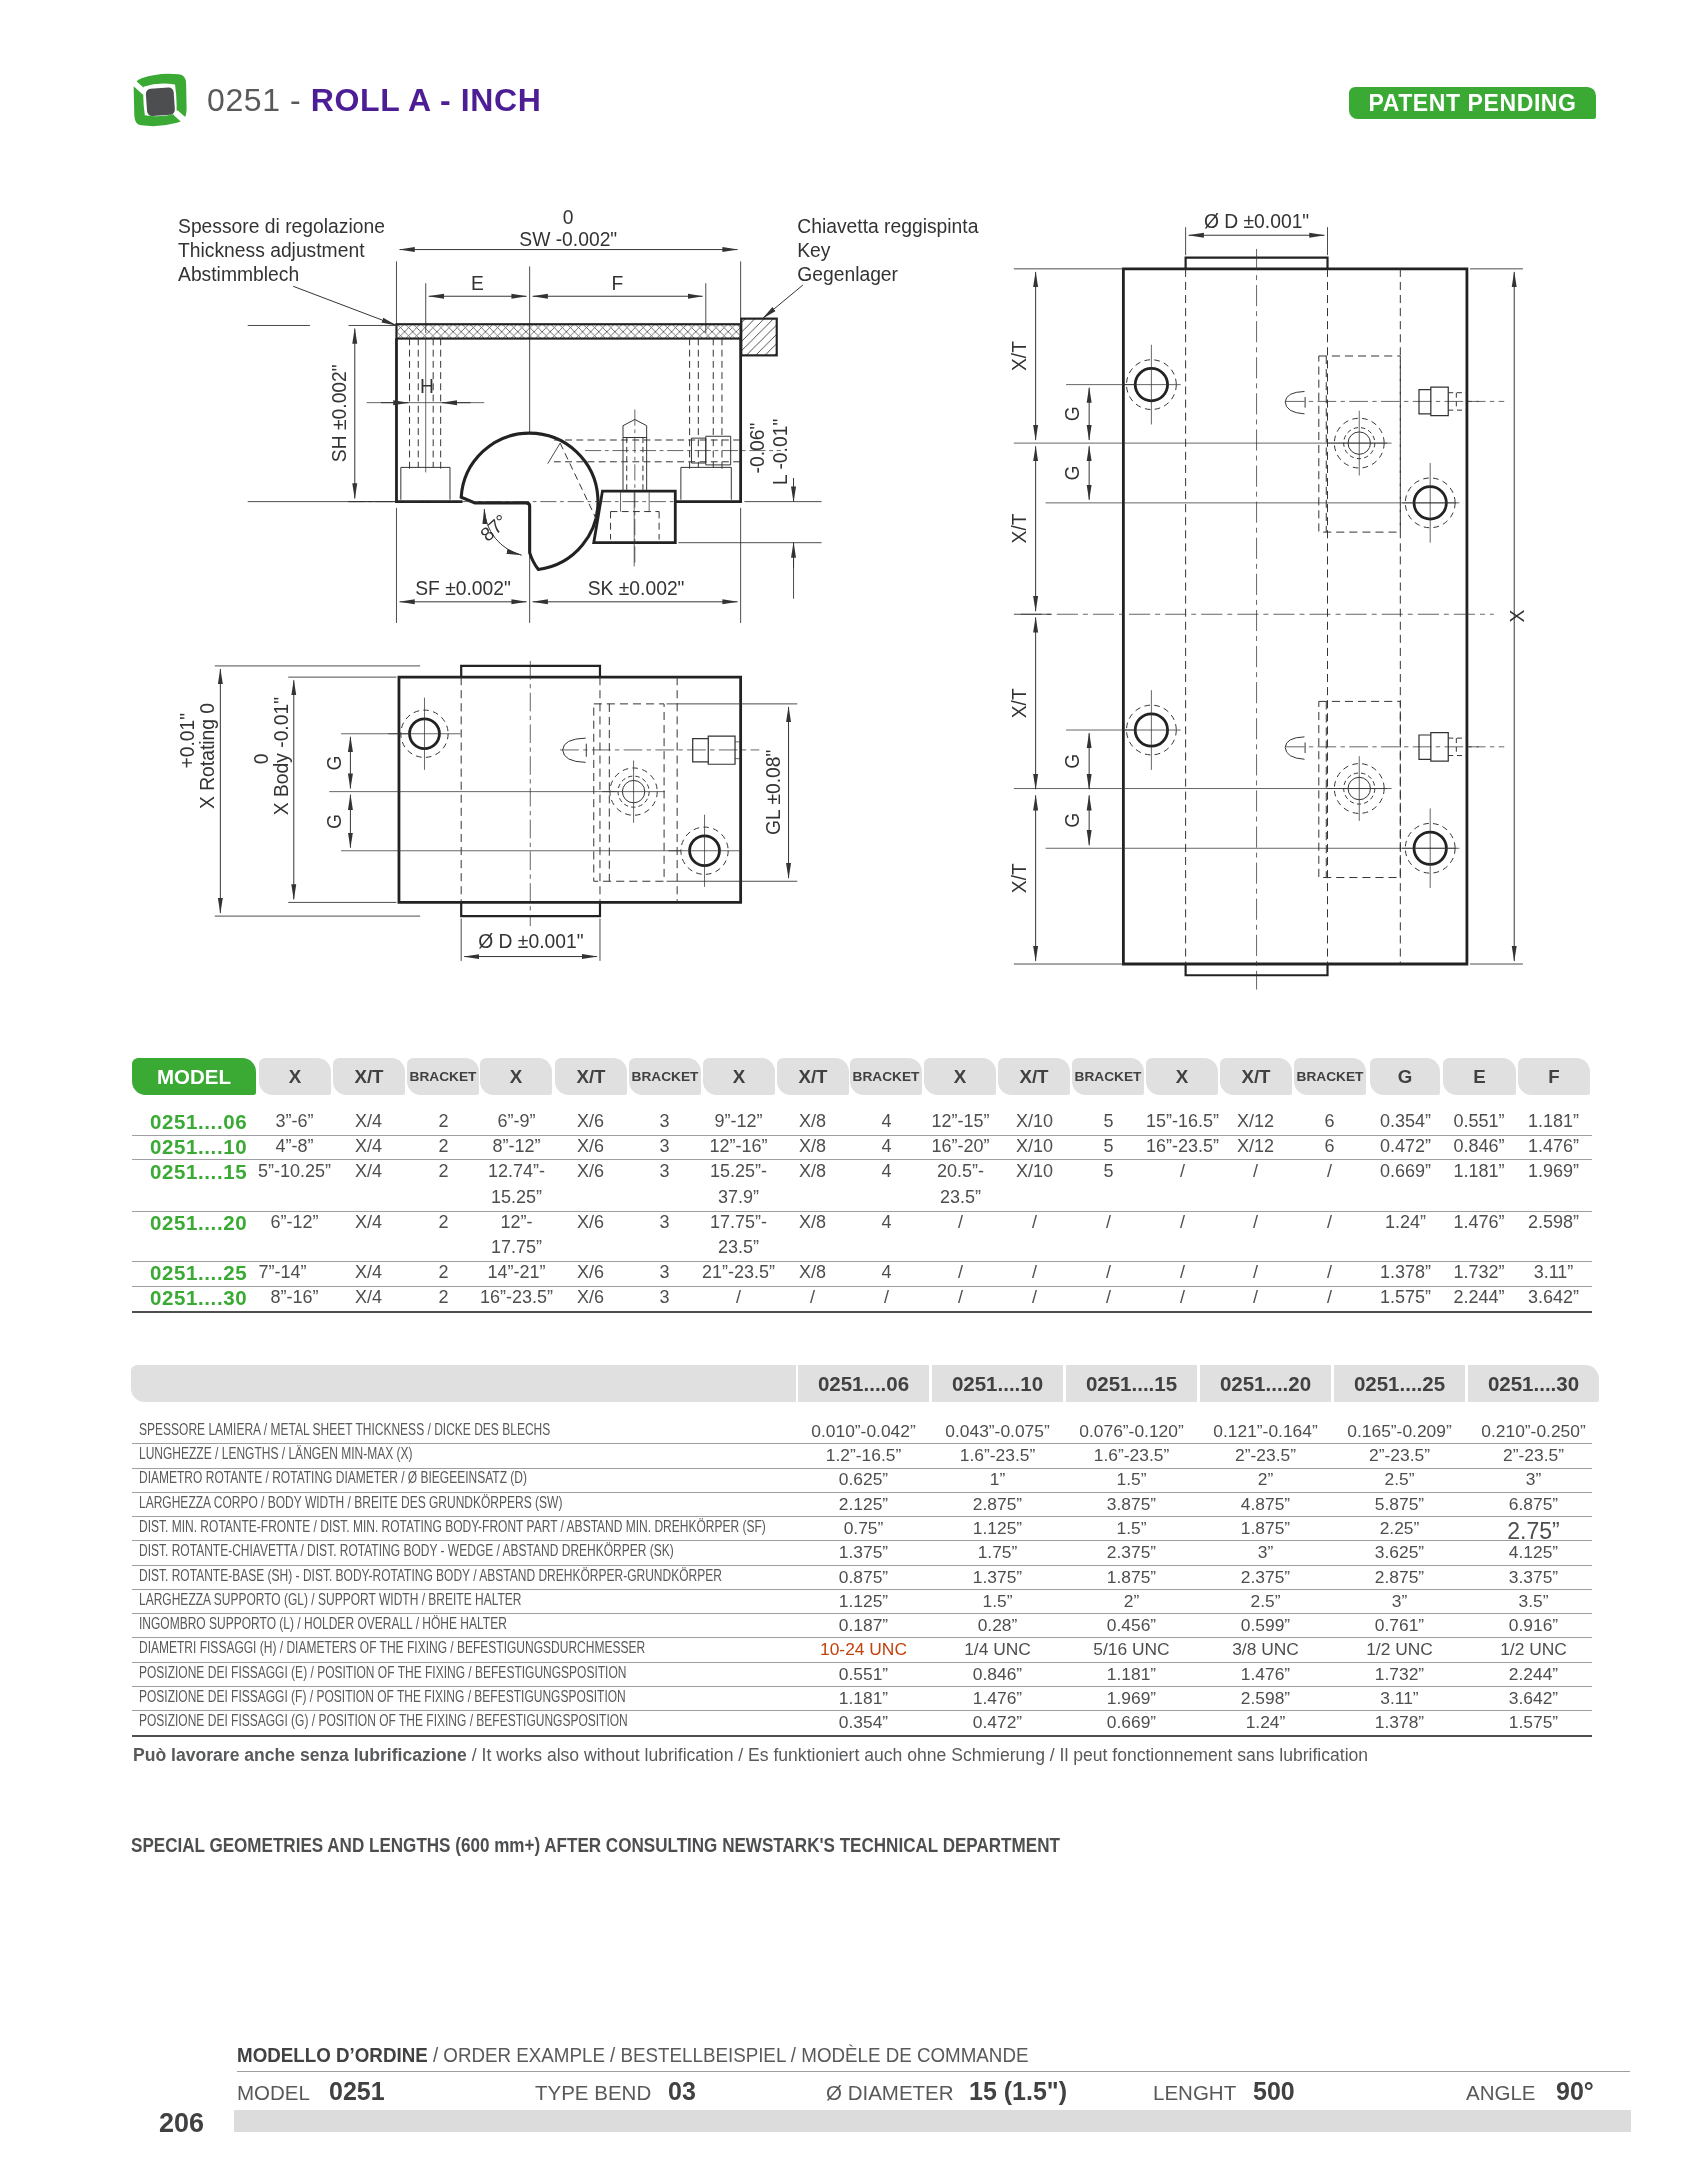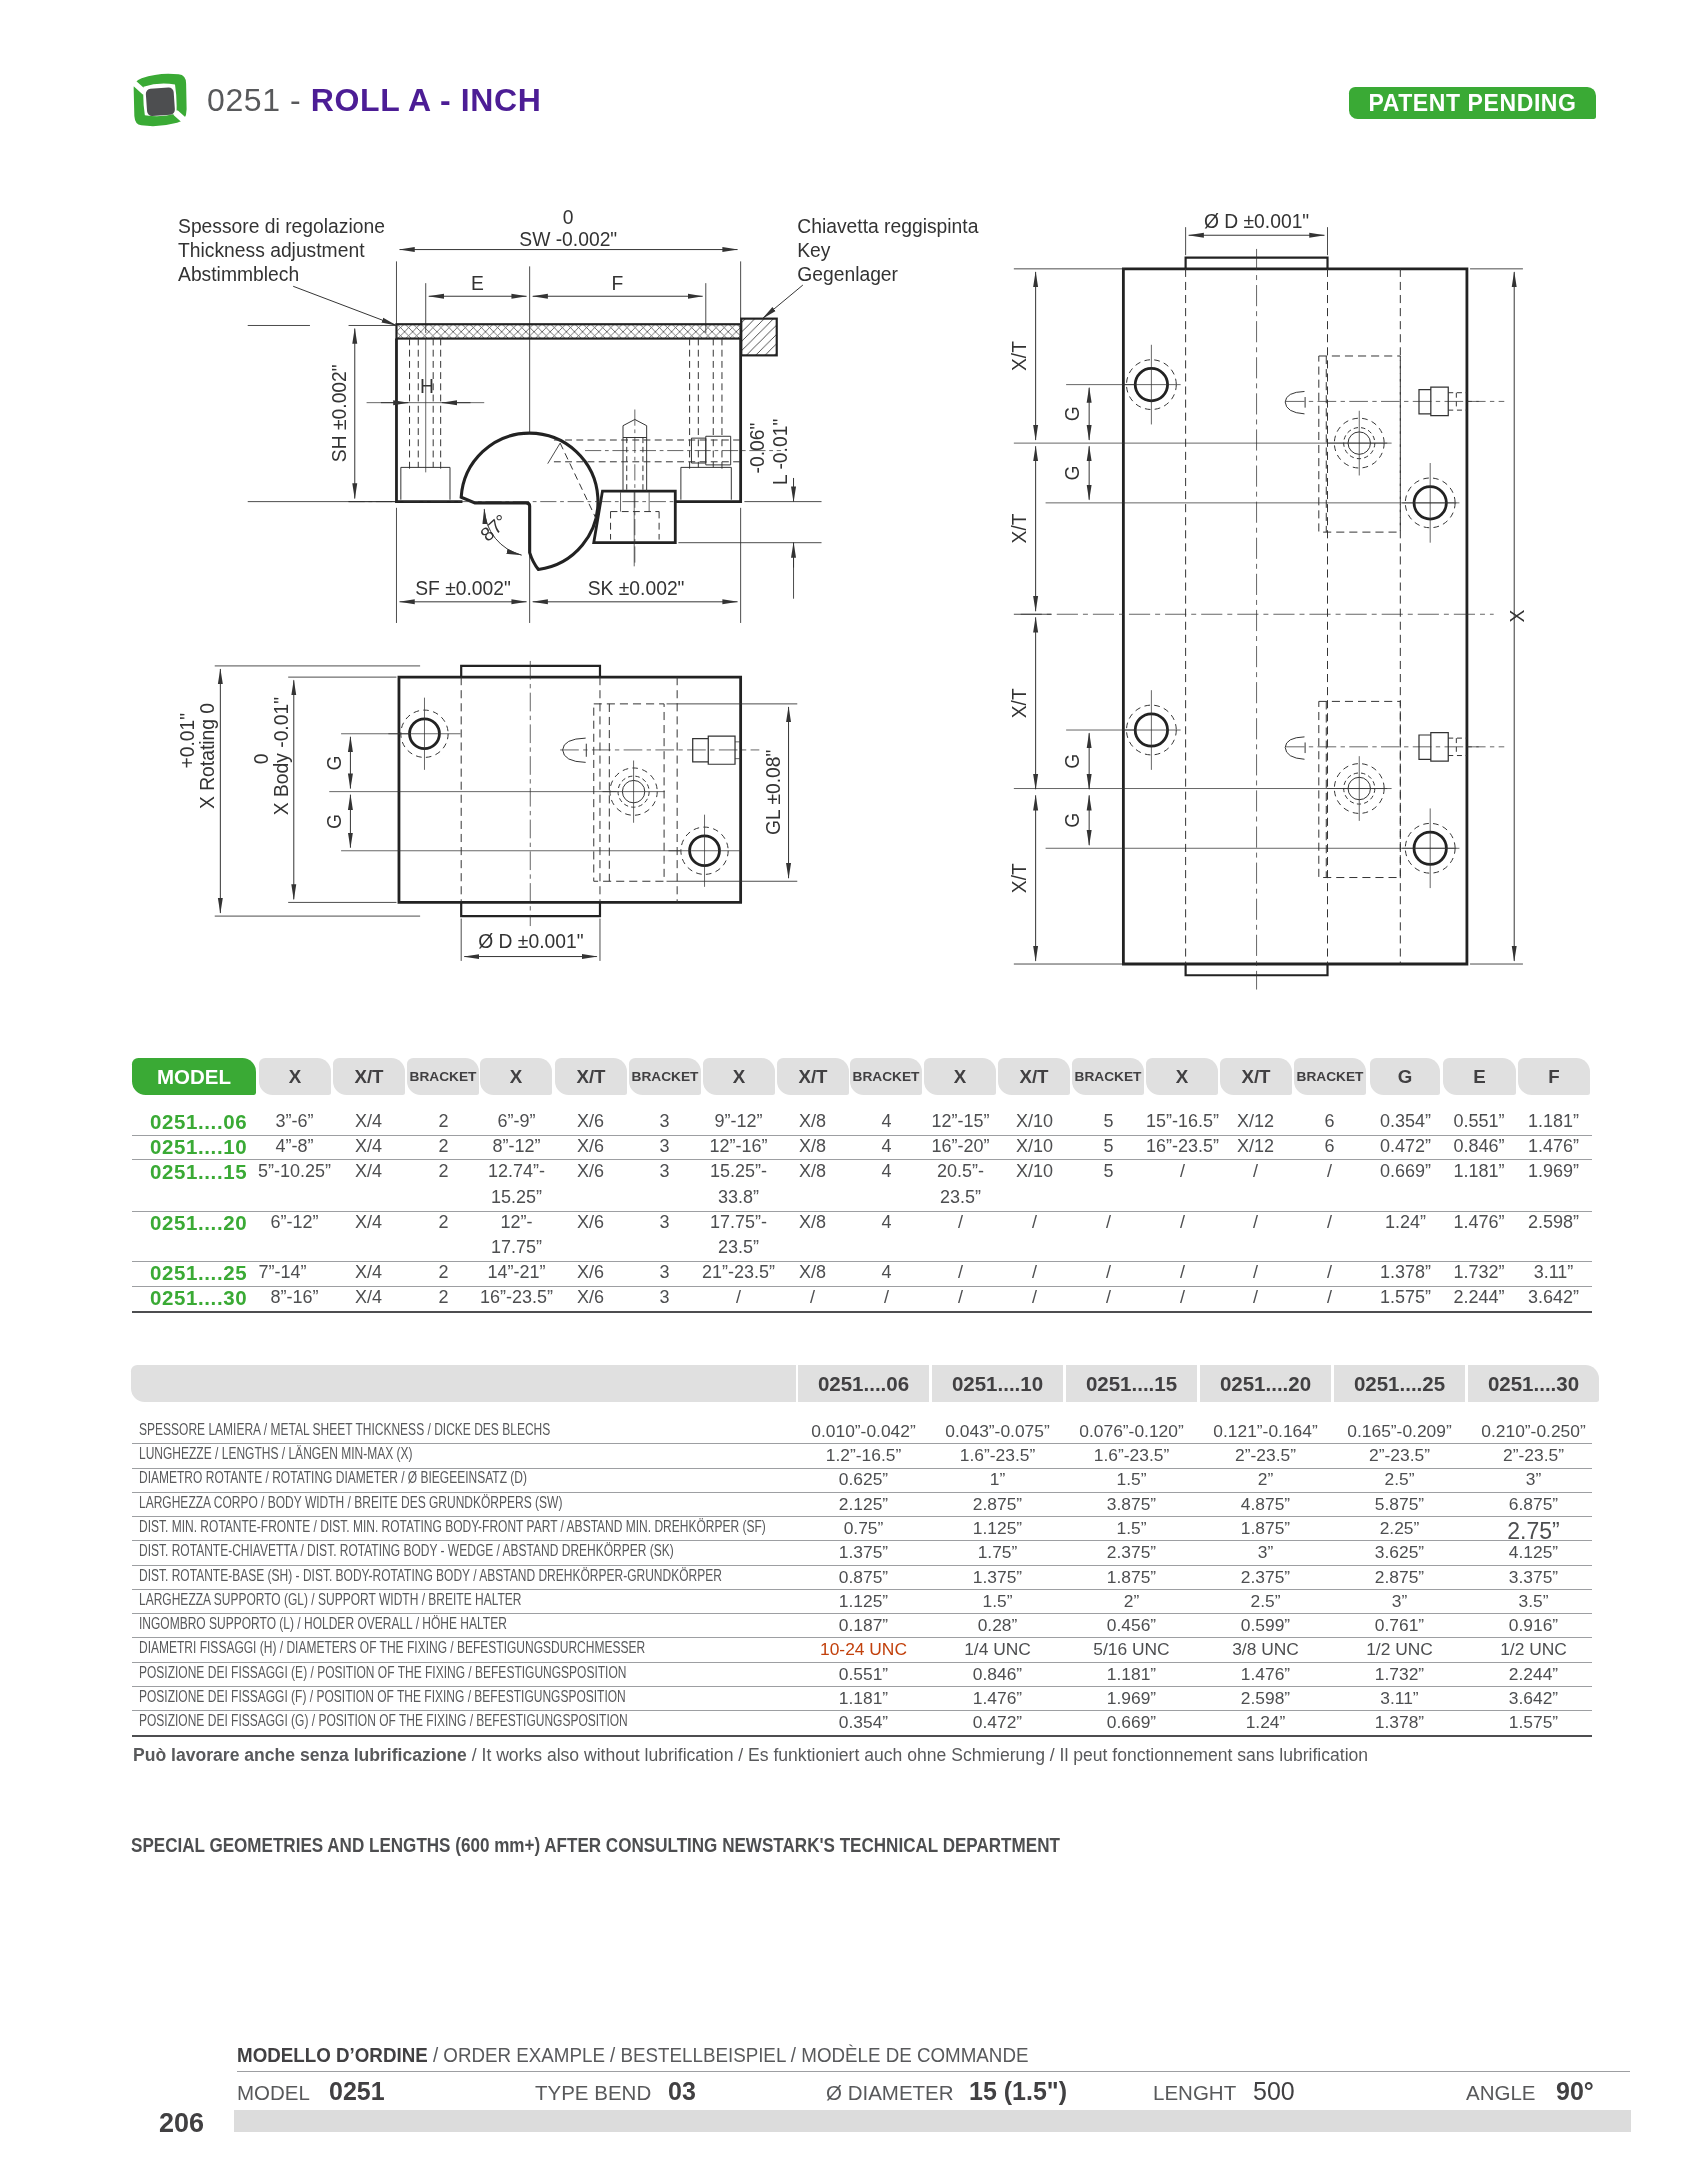--- a/index.html
+++ b/index.html
@@ -381,21 +381,21 @@
 <div class="abs hc" style="left:1510px;top:1136px;width:87px;font-size:18px;color:#4d4e50">1.476”</div>
 <div class="abs" style="left:150px;top:1160px;width:124px;font-size:20.5px;font-weight:bold;color:#3aaa35;letter-spacing:0.6px">0251....15</div>
 <div class="abs hc" style="left:251px;top:1161px;width:87px;font-size:18px;color:#4d4e50">5”-10.25”</div>
 <div class="abs hc" style="left:325px;top:1161px;width:87px;font-size:18px;color:#4d4e50">X/4</div>
 <div class="abs hc" style="left:400px;top:1161px;width:87px;font-size:18px;color:#4d4e50">2</div>
 <div class="abs hc" style="left:473px;top:1161px;width:87px;font-size:18px;color:#4d4e50">12.74”-</div>
 <div class="abs hc" style="left:473px;top:1187px;width:87px;font-size:18px;color:#4d4e50">15.25”</div>
 <div class="abs hc" style="left:547px;top:1161px;width:87px;font-size:18px;color:#4d4e50">X/6</div>
 <div class="abs hc" style="left:621px;top:1161px;width:87px;font-size:18px;color:#4d4e50">3</div>
 <div class="abs hc" style="left:695px;top:1161px;width:87px;font-size:18px;color:#4d4e50">15.25”-</div>
-<div class="abs hc" style="left:695px;top:1187px;width:87px;font-size:18px;color:#4d4e50">33.8”</div>
+<div class="abs hc" style="left:695px;top:1187px;width:87px;font-size:18px;color:#4d4e50">37.9”</div>
 <div class="abs hc" style="left:769px;top:1161px;width:87px;font-size:18px;color:#4d4e50">X/8</div>
 <div class="abs hc" style="left:843px;top:1161px;width:87px;font-size:18px;color:#4d4e50">4</div>
 <div class="abs hc" style="left:917px;top:1161px;width:87px;font-size:18px;color:#4d4e50">20.5”-</div>
 <div class="abs hc" style="left:917px;top:1187px;width:87px;font-size:18px;color:#4d4e50">23.5”</div>
 <div class="abs hc" style="left:991px;top:1161px;width:87px;font-size:18px;color:#4d4e50">X/10</div>
 <div class="abs hc" style="left:1065px;top:1161px;width:87px;font-size:18px;color:#4d4e50">5</div>
 <div class="abs hc" style="left:1139px;top:1161px;width:87px;font-size:18px;color:#4d4e50">/</div>
 <div class="abs hc" style="left:1212px;top:1161px;width:87px;font-size:18px;color:#4d4e50">/</div>
 <div class="abs hc" style="left:1286px;top:1161px;width:87px;font-size:18px;color:#4d4e50">/</div>
 <div class="abs hc" style="left:1363px;top:1161px;width:85px;font-size:18px;color:#4d4e50">0.669”</div>
@@ -587,20 +587,20 @@
 <div class="abs" style="left:237px;top:2043px;font-size:20.5px;color:#58595b;white-space:nowrap;transform:scaleX(0.915);transform-origin:left"><b style="color:#414042">MODELLO D’ORDINE</b> / ORDER EXAMPLE / BESTELLBEISPIEL / MODÈLE DE COMMANDE</div>
 <div class="abs" style="left:237px;top:2071px;width:1393px;height:1.2px;background:#9d9fa2"></div>
 
 <div class="abs" style="left:237px;top:2081px;font-size:20.5px;color:#58595b">MODEL</div>
 <div class="abs" style="left:329px;top:2077px;font-size:25px;font-weight:bold;color:#414042">0251</div>
 <div class="abs" style="left:535px;top:2081px;font-size:20.5px;color:#58595b">TYPE BEND</div>
 <div class="abs" style="left:668px;top:2077px;font-size:25px;font-weight:bold;color:#414042">03</div>
 <div class="abs" style="left:826px;top:2081px;font-size:20.5px;color:#58595b">Ø DIAMETER</div>
 <div class="abs" style="left:969px;top:2077px;font-size:25px;font-weight:bold;color:#414042">15 (1.5")</div>
 <div class="abs" style="left:1153px;top:2081px;font-size:20.5px;color:#58595b">LENGHT</div>
-<div class="abs" style="left:1253px;top:2077px;font-size:25px;font-weight:normal;color:#414042">500</div>
+<div class="abs" style="left:1253px;top:2077px;font-size:25px;font-weight:bold;color:#414042">500</div>
 <div class="abs" style="left:1466px;top:2081px;font-size:20.5px;color:#58595b">ANGLE</div>
 <div class="abs" style="left:1556px;top:2077px;font-size:25px;font-weight:bold;color:#414042">90°</div>
 
 <div class="abs" style="left:159px;top:2108px;font-size:27px;font-weight:bold;color:#414042">206</div>
 
 <div class="abs" style="left:234px;top:2110px;width:1397px;height:22.4px;background:#dcdcdc"></div>
 </div>
 
 </body></html>

